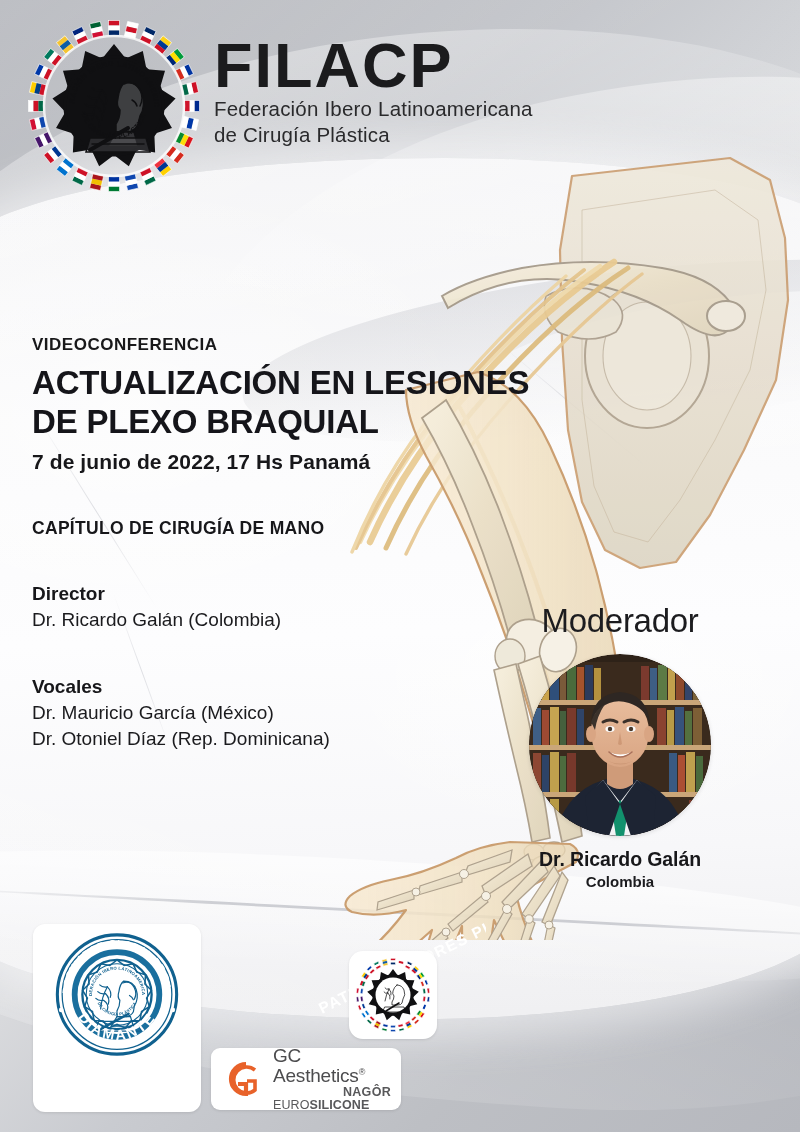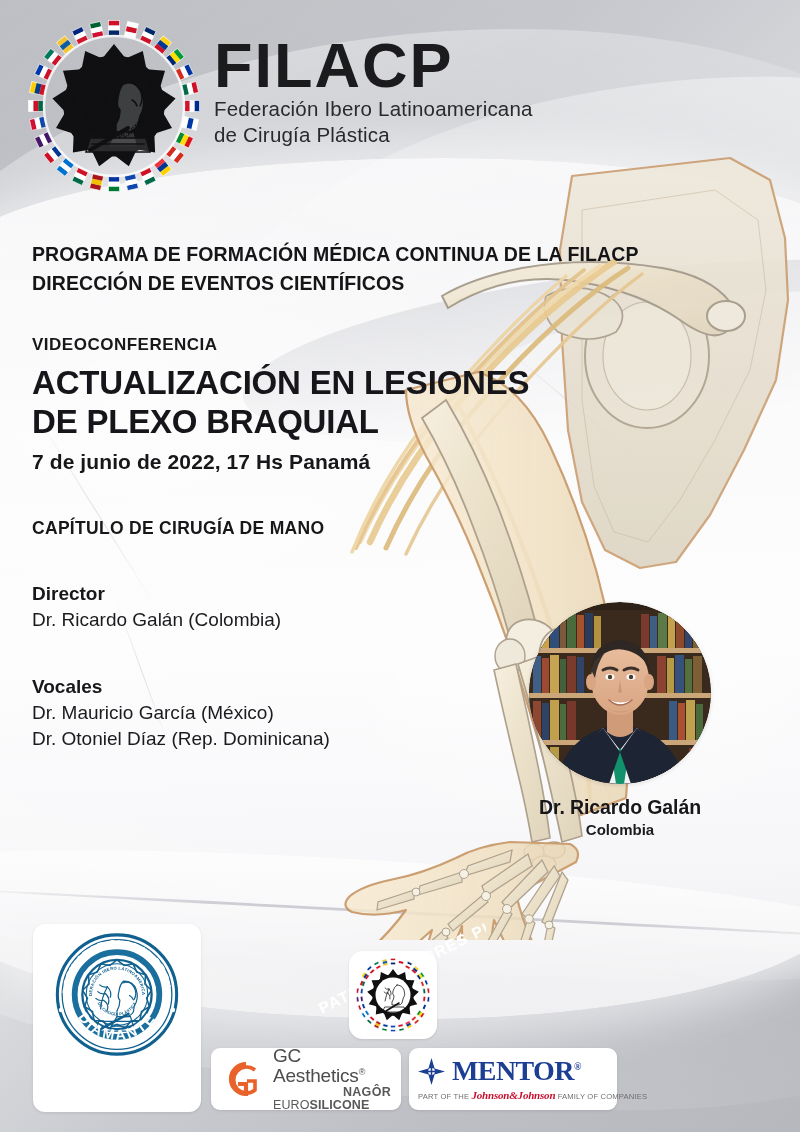--- a/index.html
+++ b/index.html
@@ -605,24 +605,20 @@
         <textPath href="#arcBot" startOffset="50%" text-anchor="middle">DE CIRUGÍA PLÁSTICA</textPath>
       </text>
     </svg>
     <div id="logo-text">
       <div id="logo-acronym">FILACP</div>
       <div id="logo-sub1">Federación Ibero Latinoamericana</div>
       <div id="logo-sub2">de Cirugía Plástica</div>
     </div>
   </div>
 
-  <div id="program-block">
-    <div class="program-line">PROGRAMA DE FORMACIÓN MÉDICA CONTINUA DE LA FILACP</div>
-    <div class="program-line">DIRECCIÓN DE EVENTOS CIENTÍFICOS</div>
-  </div>
 
   <div id="talk-block">
     <div id="kicker">VIDEOCONFERENCIA</div>
     <div class="talk-title">ACTUALIZACIÓN EN LESIONES</div>
     <div class="talk-title">DE PLEXO BRAQUIAL</div>
     <div id="when">7 de junio de 2022, 17 Hs Panamá</div>
   </div>
 
   <div id="chapter-block">
     <div id="chapter-name">CAPÍTULO DE CIRUGÍA DE MANO</div>
@@ -633,20 +629,21 @@
     </div>
 
     <div class="role-group">
       <div class="role-label">Vocales</div>
       <div class="person">Dr. Mauricio García (México)</div>
       <div class="person">Dr. Otoniel Díaz (Rep. Dominicana)</div>
     </div>
   </div>
 
   <div id="moderator">
+    <div id="moderator-heading">Moderador</div>
     <div id="avatar">
       <svg width="182" height="182" viewBox="0 0 182 182">
         <defs>
           <clipPath id="avClip">
               <circle cx="91" cy="91" r="91"></circle>
             </clipPath>
           <linearGradient id="skin2" x1="0" y1="0" x2="0" y2="1">
             <stop offset="0" stop-color="#e8bd9d"></stop>
               <stop offset="1" stop-color="#d9a583"></stop>
           </linearGradient>
@@ -986,29 +983,14 @@
       <path d="M25 8 A15 15 0 1 0 25 38 L25 28 L17 28" fill="none" stroke="#e8622a" stroke-width="4.2" stroke-linecap="butt"></path>
       <path d="M34 14 A13 13 0 1 0 34 34 L34 25 L26 25" fill="none" stroke="#e8622a" stroke-width="3.6" stroke-linecap="butt"></path>
     </svg>
     <div id="gc-text">
       <div id="gc-name"><span>GC Aesthetics</span><sup>®</sup></div>
       <div id="gc-brand1">NAGÔR</div>
       <div id="gc-brand2"><span>EURO</span><b>SILICONE</b></div>
     </div>
   </div>
 
-  <div id="sponsor-mentor">
-    <div id="mentor-top">
-      <svg id="mentor-star" viewBox="0 0 27 27">
-        <path d="M13.5 0 L16.6 10.4 L27 13.5 L16.6 16.6 L13.5 27 L10.4 16.6 L0 13.5 L10.4 10.4 Z" fill="#1c3f94"></path>
-        <circle cx="13.5" cy="13.5" r="3.4" fill="#ffffff"></circle>
-        <path d="M13.5 9.5 L13.5 17.5 M9.5 13.5 L17.5 13.5" stroke="#1c3f94" stroke-width="1.5"></path>
-      </svg>
-      <div id="mentor-word"><span>MENTOR</span><sup>®</sup></div>
-    </div>
-    <div id="mentor-bottom">
-      <span>PART OF THE</span>
-      <span class="jnj">Johnson&amp;Johnson</span>
-      <span>FAMILY OF COMPANIES</span>
-    </div>
-  </div>
 
 </div>
 
 </body></html>

